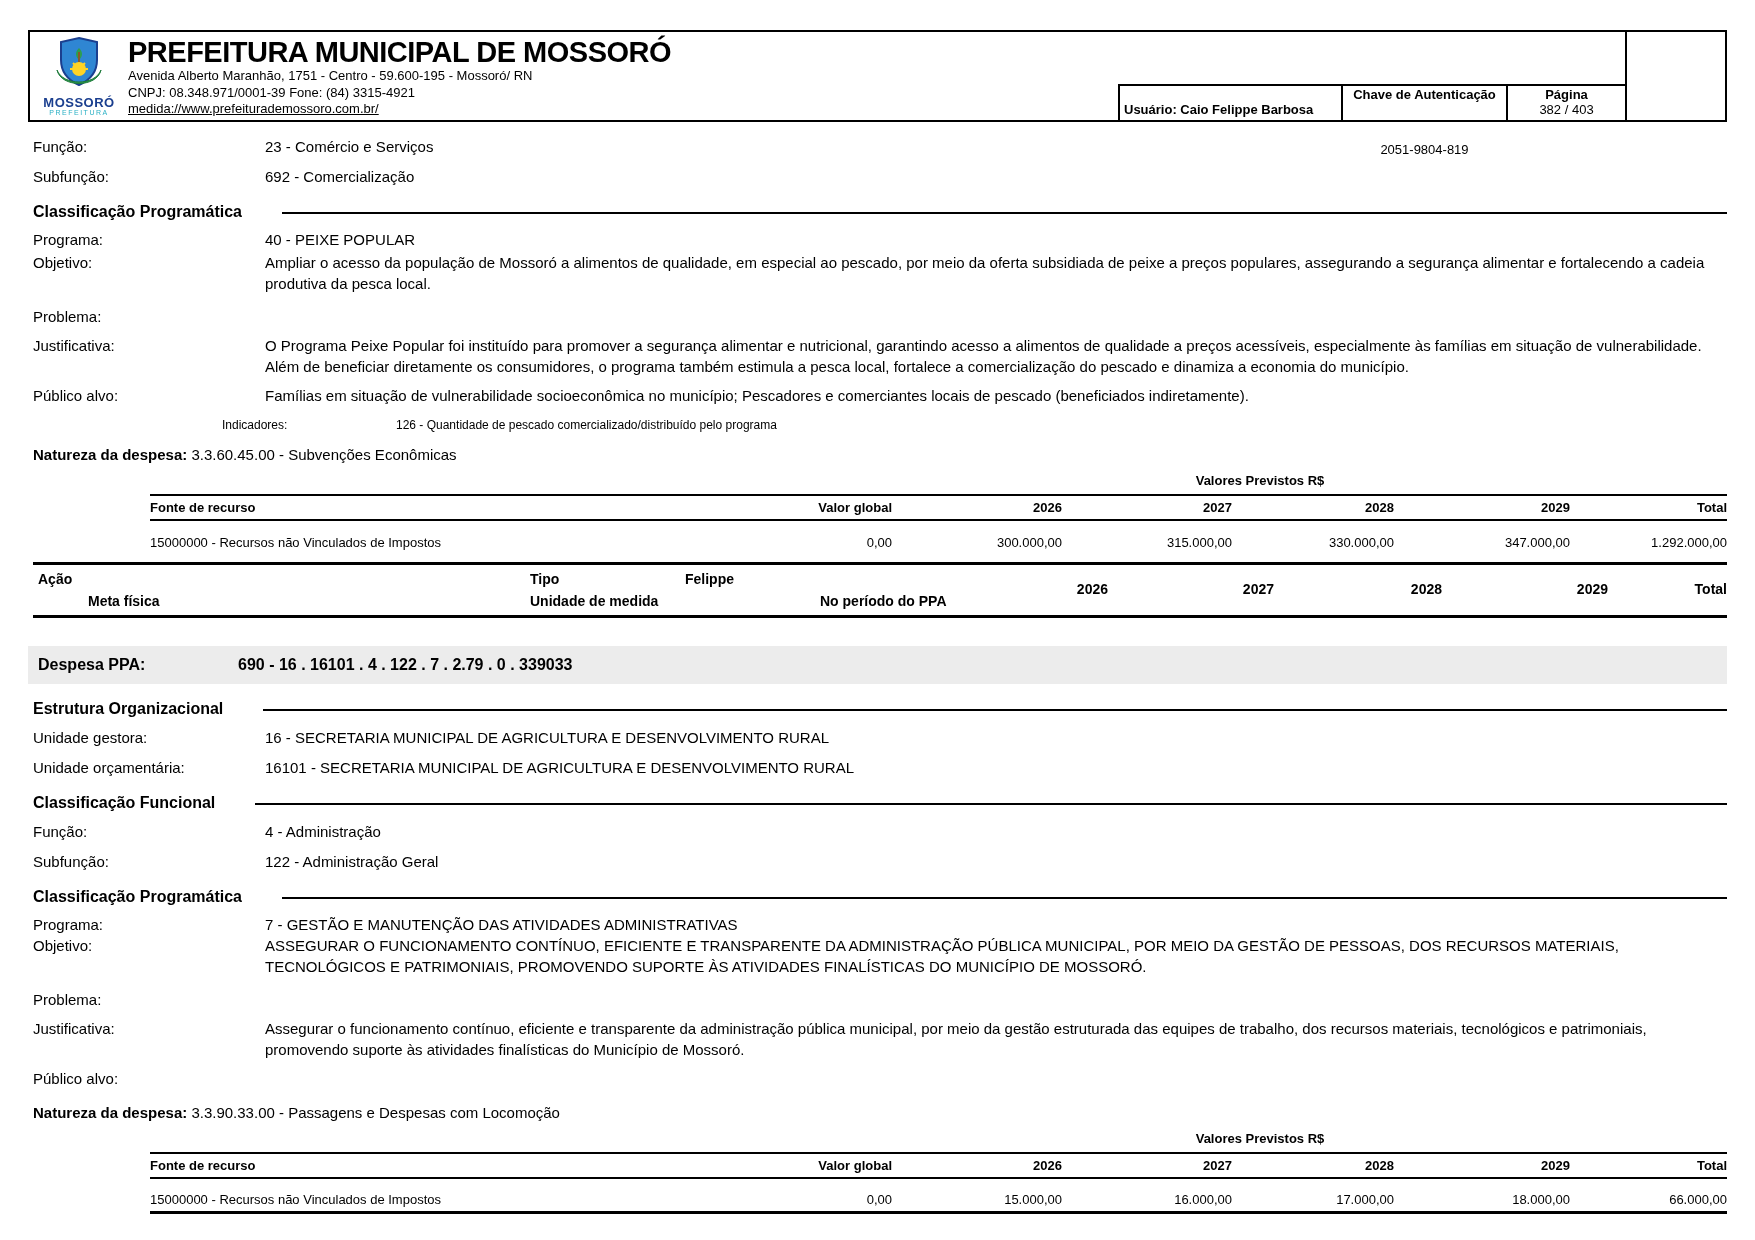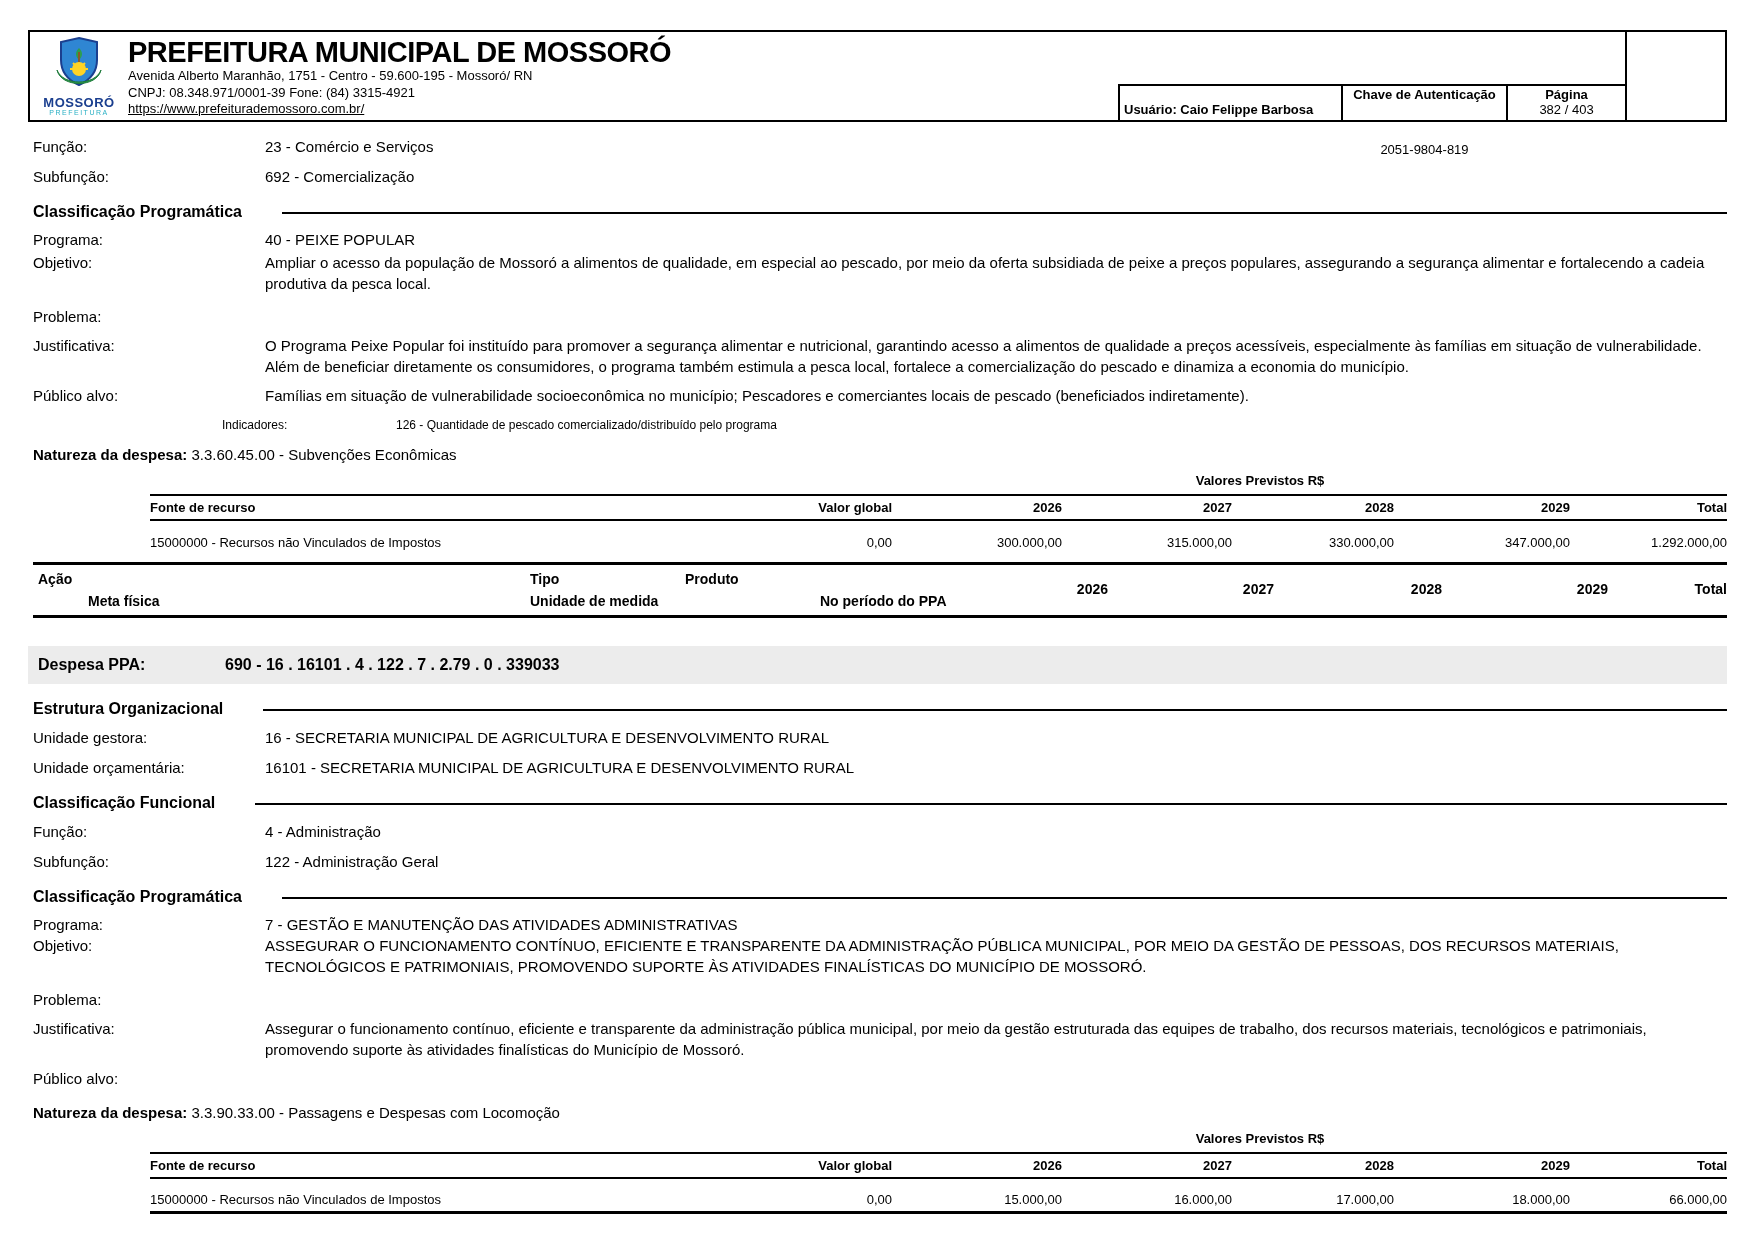--- a/index.html
+++ b/index.html
@@ -65,21 +65,21 @@
   .ab-tipo { left:497px; }
   .ab-produto { left:652px; }
   .ab-meta { left:55px; top:2px !important; }
   .ab-unid { left:497px; top:2px !important; }
   .ab-periodo { left:787px; top:2px !important; }
   .ab-years { position:absolute; top:50%; transform:translateY(-50%); right:0; left:0; height:18px; }
   .ab-years span { position:absolute; white-space:nowrap; }
   .ab-y0 { right:619px; } .ab-y1 { right:453px; } .ab-y2 { right:285px; } .ab-y3 { right:119px; } .ab-ytotal { right:0; }
 
   
-  .despesa-band { background:#ececec; height:38px; margin-top:28px; margin-left:-5px; padding-left:10px; display:flex; align-items:center; font-size:16px; font-weight:bold; }
+  .despesa-band { background:#ececec; height:38px; margin-top:28px; margin-left:-5px; padding-left:10px; display:flex; align-items:center; font-size:16px; font-weight:bold;gap:13px; }
   .despesa-band .dlbl { width:187px; flex-shrink:0; }
 
   
   .mt8{margin-top:8px}.mt9{margin-top:9px}.mt12{margin-top:12px}
   .mt14{margin-top:14px}.mt16{margin-top:16px}.mt2{margin-top:2px}
 </style>
 </head>
 <body>
 
 <div class="page">
@@ -104,21 +104,21 @@
           </svg>
         </span>
         <div class="logo-city">MOSSORÓ</div>
         <div class="logo-sub">PREFEITURA</div>
       </div>
     </div>
     <div class="header-text">
       <div class="org-name">PREFEITURA MUNICIPAL DE MOSSORÓ</div>
       <div class="addr">Avenida Alberto Maranhão, 1751 - Centro - 59.600-195 - Mossoró/ RN</div>
       <div class="addr">CNPJ: 08.348.971/0001-39 Fone: (84) 3315-4921</div>
-      <div class="addr link">https://www.prefeiturademossoro.com.br/</div>
+      <div class="addr link">medida://www.prefeiturademossoro.com.br/</div>
     </div>
     <div class="header-right">
       <div class="user-table">
         <div class="user-cell">Usuário: Caio Felippe Barbosa</div>
         <div class="kv-cell auth-cell">
           <span class="k">Chave de Autenticação</span>
           <span>2051-9804-819</span>
         </div>
         <div class="kv-cell page-cell">
           <span class="k">Página</span>
@@ -196,21 +196,21 @@
         <span class="c-num c-y28">330.000,00</span>
         <span class="c-num c-y29">347.000,00</span>
         <span class="c-num c-total">1.292.000,00</span>
       </div>
     </div>
 
     <div class="acao-band">
       <div class="ab-row">
         <span class="ab-acao">Ação</span>
         <span class="ab-tipo">Tipo</span>
-        <span class="ab-produto">Produto</span>
+        <span class="ab-produto">Felippe</span>
       </div>
       <div class="ab-row">
         <span class="ab-meta">Meta física</span>
         <span class="ab-unid">Unidade de medida</span>
         <span class="ab-periodo">No período do PPA</span>
       </div>
       <div class="ab-years">
         <span class="ab-y0">2026</span>
         <span class="ab-y1">2027</span>
         <span class="ab-y2">2028</span>

